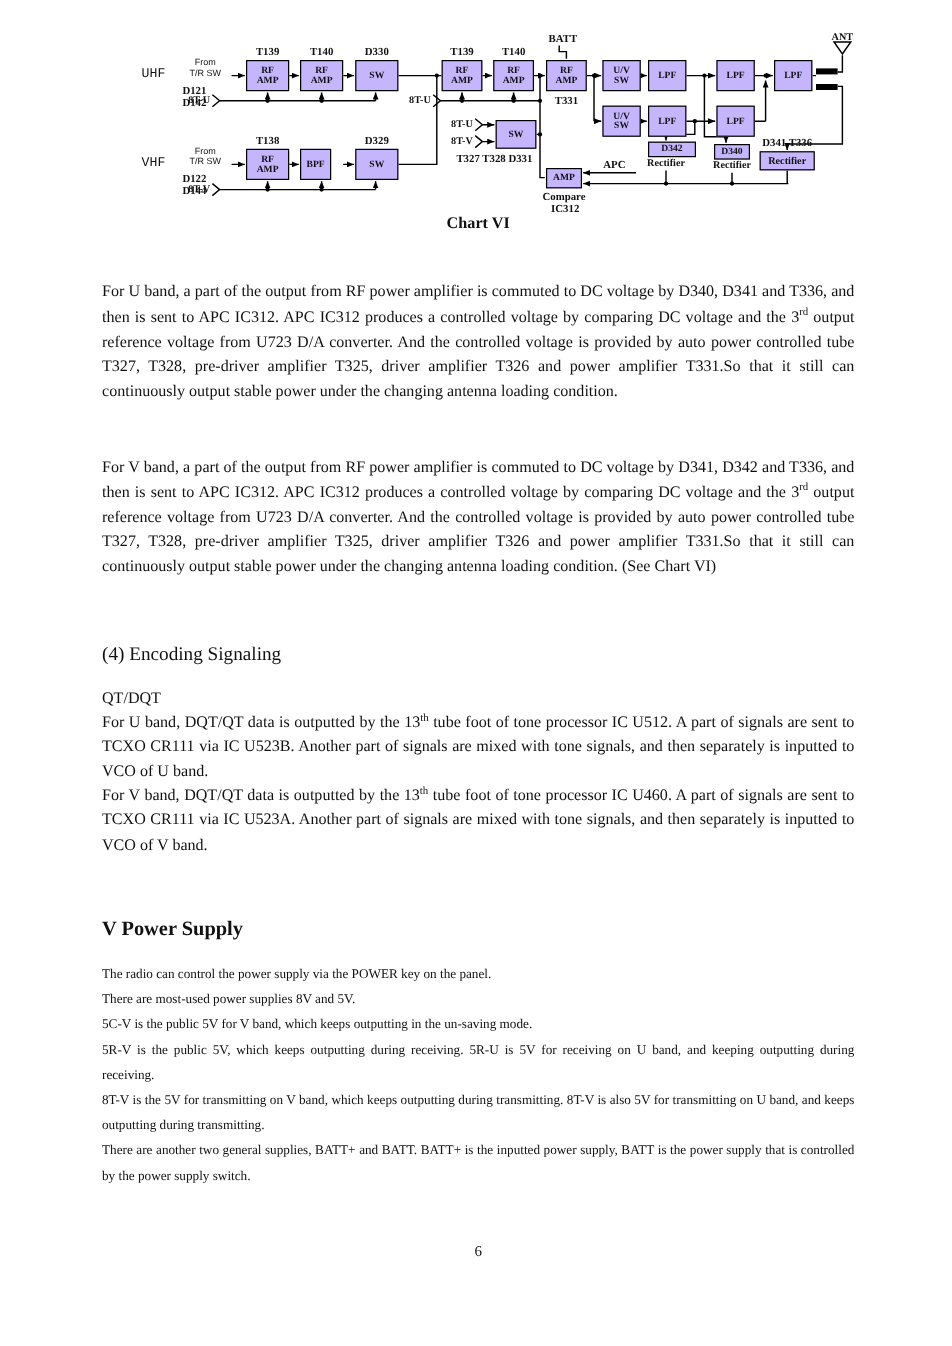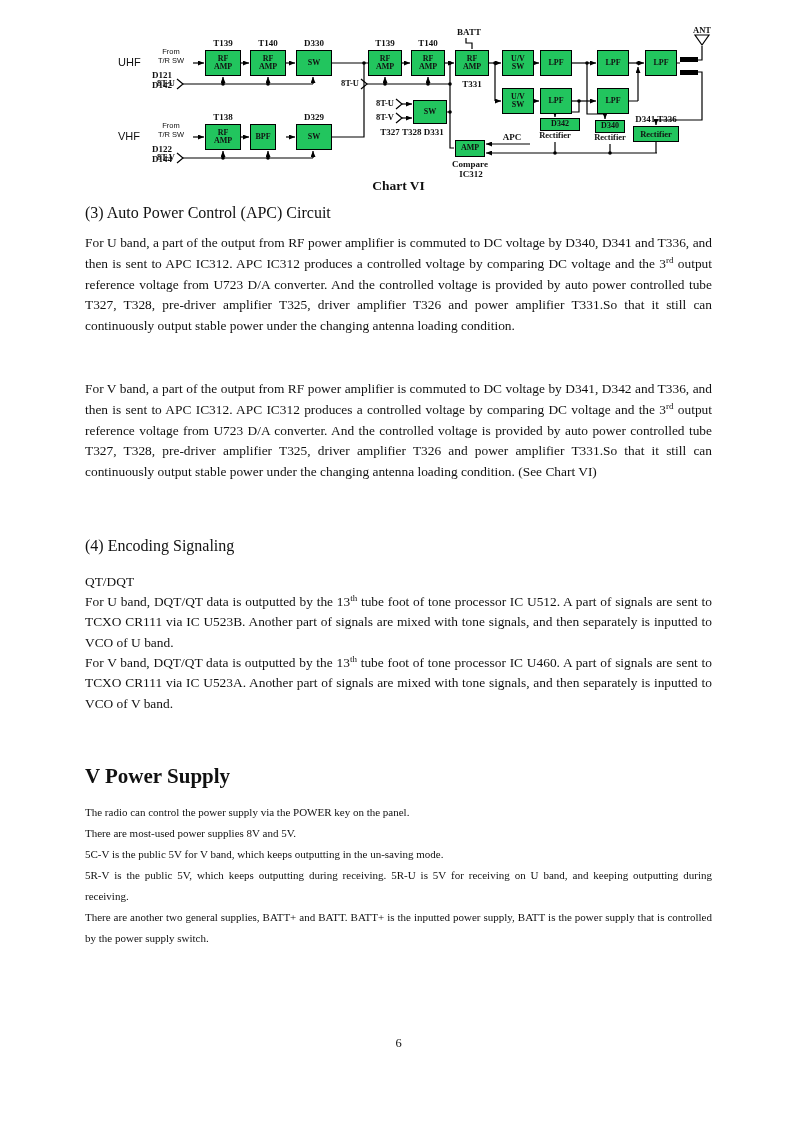--- a/index.html
+++ b/index.html
@@ -4,39 +4,39 @@
 <style>
   html,body{margin:0;padding:0;background:#fff;}
   .page{position:relative;width:793px;height:1122px;background:#fff;color:#111;
         font-family:"Liberation Serif",serif;overflow:hidden;}
 
   
   .diagram{position:absolute;left:85px;top:26px;width:640px;height:152px;}
   .diagram svg{position:absolute;left:0;top:0;}
   .bx{position:absolute;border:1.4px solid #000;display:flex;align-items:center;justify-content:center;
       font-family:"Liberation Serif",serif;font-weight:bold;font-size:8px;line-height:8.5px;
-      text-align:center;white-space:pre-line;box-sizing:border-box;background:#22c55e;}
+      text-align:center;white-space:pre-line;box-sizing:border-box;background:#c4b5fd;}
   .lbl{position:absolute;font-family:"Liberation Serif",serif;font-weight:bold;font-size:9px;
        line-height:10px;text-align:center;white-space:pre-line;}
   .lbl-left{text-align:left;}
   .lbl-right{text-align:right;}
-  .lbl-sans{position:absolute;font-family:Liberation Sans, sans-serif;font-size:11px;line-height:12px;}
+  .lbl-sans{position:absolute;font-family:Liberation Mono, monospace;font-size:11px;line-height:12px;}
   .lbl-sm{position:absolute;font-family:"Liberation Sans",sans-serif;font-size:7.5px;line-height:8.5px;
           text-align:center;white-space:pre-line;}
   .lbl-tiny{font-size:8.5px;line-height:9px;}
 
   
   .caption{position:absolute;left:85px;top:178px;width:627px;text-align:center;
            font-weight:bold;font-size:13.5px;}
   .h-num{position:absolute;left:85px;width:627px;font-size:16px;font-weight:normal;}
   .body-p{position:absolute;left:85px;width:627px;font-size:13.4px;line-height:20.8px;
           text-align:justify;margin:0;}
   .enc-p{line-height:20.4px;}
   sup{font-size:9px;vertical-align:super;line-height:0;}
-  .h-bold{position:absolute;left:85px;width:627px;font-size:21px;font-weight:bold;}
+  .h-bold{position:absolute;left:85px;width:627px;font-size:17px;font-weight:bold;}
   .power-body{position:absolute;left:85px;top:802px;width:627px;font-size:11px;line-height:21px;}
   .power-body p{margin:0;text-align:justify;}
   .pagenum{position:absolute;left:85px;top:1036px;width:627px;text-align:center;font-size:12.5px;}
 </style>
 </head>
 <body>
 
 <div class="page">
 
   <div class="diagram">
@@ -195,37 +195,37 @@
     <div class="bx" style="left:510px;top:94px;width:30px;height:13px;font-size:8px;">D340</div>
     <div class="lbl lbl-tiny" style="left:501px;top:107px;width:48px;">Rectifier</div>
     <div class="lbl" style="left:540px;top:88px;width:62px;">D341 T336</div>
     <div class="bx" style="left:548px;top:100px;width:46px;height:16px;font-size:8.5px;">Rectifier</div>
 
     <div class="lbl lbl-tiny" style="left:601px;top:0px;width:32px;">ANT</div>
   </div>
 
   <div class="caption">Chart VI</div>
 
-  <div class="h-num" style="top:204px;">(3) Auto Power Control (APC) Circuit</div>
 
   <p class="body-p" style="top:233px;"><span>For U band, a part of the output from RF power amplifier is commuted to DC voltage by D340, D341 and T336, and then is sent to APC IC312. APC IC312 produces a controlled voltage by comparing DC voltage and the 3</span><sup>rd</sup><span> output reference voltage from U723 D/A converter. And the controlled voltage is provided by auto power controlled tube T327, T328, pre-driver amplifier T325, driver amplifier T326 and power amplifier T331.So that it still can continuously output stable power under the changing antenna loading condition.</span></p>
 
   <p class="body-p" style="top:379px;"><span>For V band, a part of the output from RF power amplifier is commuted to DC voltage by D341, D342 and T336, and then is sent to APC IC312. APC IC312 produces a controlled voltage by comparing DC voltage and the 3</span><sup>rd</sup><span> output reference voltage from U723 D/A converter. And the controlled voltage is provided by auto power controlled tube T327, T328, pre-driver amplifier T325, driver amplifier T326 and power amplifier T331.So that it still can continuously output stable power under the changing antenna loading condition. (See Chart VI)</span></p>
 
   <div class="h-num" style="top:537px;">(4) Encoding Signaling</div>
   <div class="body-p" style="top:572px;text-align:left;">QT/DQT</div>
 
   <p class="body-p enc-p" style="top:592px;"><span>For U band, DQT/QT data is outputted by the 13</span><sup>th</sup><span> tube foot of tone processor IC U512. A part of signals are sent to TCXO CR111 via IC U523B. Another part of signals are mixed with tone signals, and then separately is inputted to VCO of U band.</span></p>
 
   <p class="body-p enc-p" style="top:653px;"><span>For V band, DQT/QT data is outputted by the 13</span><sup>th</sup><span> tube foot of tone processor IC U460. A part of signals are sent to TCXO CR111 via IC U523A. Another part of signals are mixed with tone signals, and then separately is inputted to VCO of V band.</span></p>
 
   <div class="h-bold" style="top:764px;">V Power Supply</div>
 
   <div class="power-body">
     <p>The radio can control the power supply via the POWER key on the panel.</p>
     <p>There are most-used power supplies 8V and 5V.</p>
     <p>5C-V is the public 5V for V band, which keeps outputting in the un-saving mode.</p>
     <p>5R-V is the public 5V, which keeps outputting during receiving. 5R-U is 5V for receiving on U band, and keeping outputting during receiving.</p>
+    <p>8T-V is the 5V for transmitting on V band, which keeps outputting during transmitting. 8T-V is also 5V for transmitting on U band, and keeps outputting during transmitting.</p>
     <p>There are another two general supplies, BATT+ and BATT. BATT+ is the inputted power supply, BATT is the power supply that is controlled by the power supply switch.</p>
   </div>
 
   <div class="pagenum">6</div>
 </div>
 
 </body></html>

